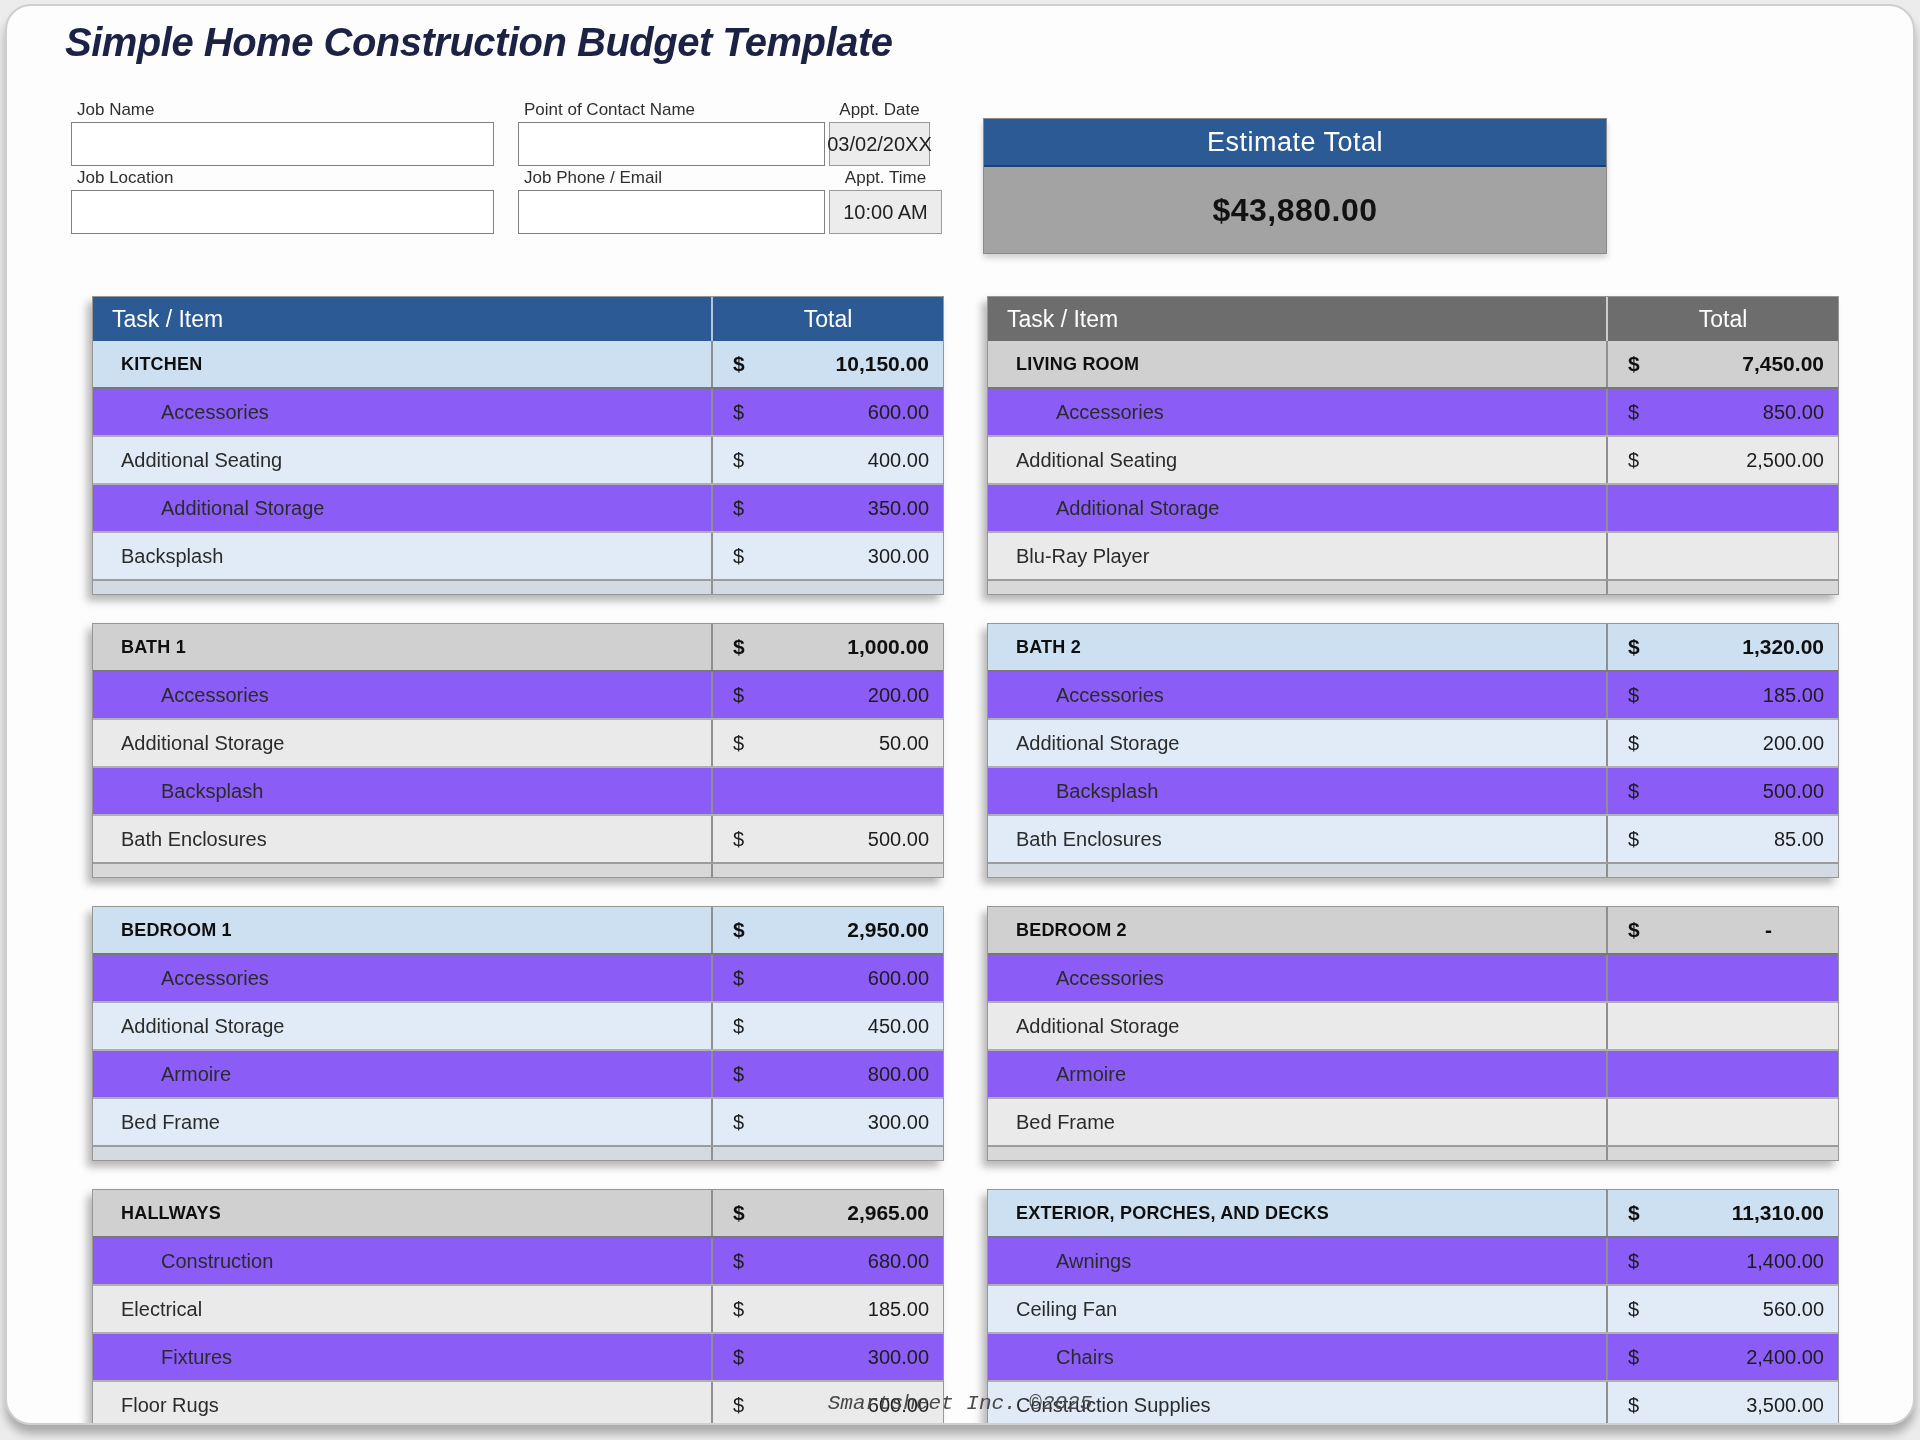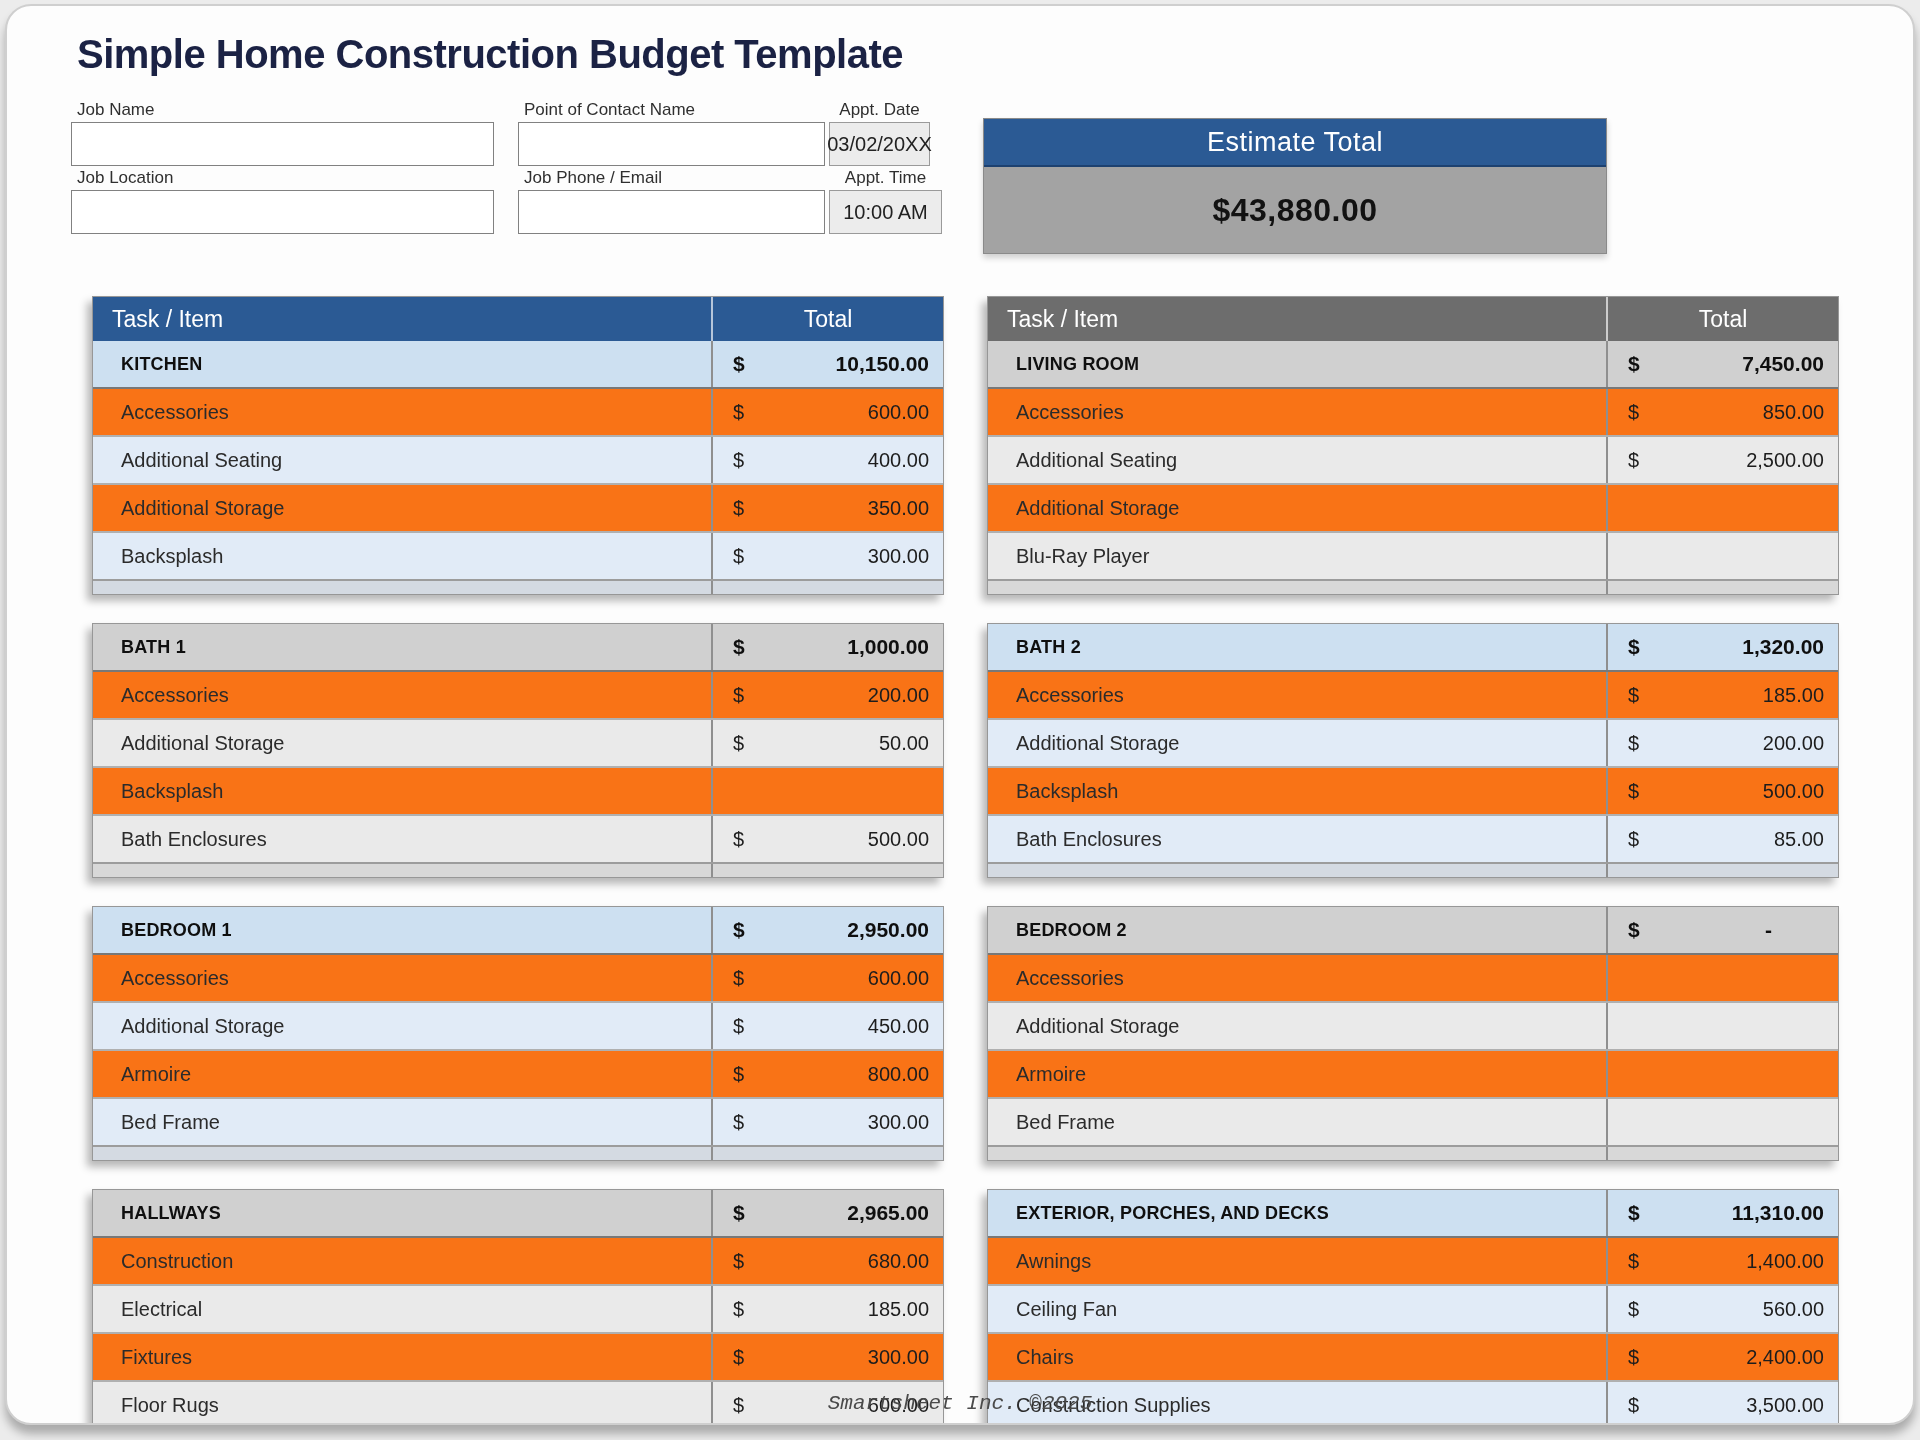--- a/index.html
+++ b/index.html
@@ -10,22 +10,22 @@
     -webkit-font-smoothing:antialiased;
   }
   .card{
     position:absolute;left:5px;top:4px;right:5px;bottom:15px;
     background:#fdfdfd;border:2px solid #cfcfcf;border-radius:26px;
     box-shadow:0 9px 10px rgba(0,0,0,.28);
     overflow:hidden;
   }
   
   .page-title{
-    position:absolute;left:58px;top:14px;margin:12px;
-    font-size:40px;font-weight:700;color:#1b2244;letter-spacing:-.5px;
+    position:absolute;left:58px;top:14px;margin:0;
+    font-size:40px;font-weight:700;color:#1b2244;letter-spacing:-.5px;font-style:italic;
   }
   
   .fld{position:absolute;}
   .flabel{font-size:17px;color:#2f2f2f;height:22px;padding-left:6px;}
   .fld.center .flabel{text-align:center;padding-left:0;}
   .fbox{
     height:44px;background:#fff;border:1px solid #818181;box-sizing:border-box;
     font-size:20px;color:#222;display:flex;align-items:center;justify-content:center;
   }
   .fbox.gray{background:#ececec;border-color:#9a9a9a;}
@@ -70,21 +70,21 @@
     display:flex;align-items:center;padding-left:28px;
     font-size:20px;color:#2b2b2b;
   }
   .cell-total{
     display:flex;align-items:center;justify-content:space-between;
     border-left:2px solid #8f8f8f;box-sizing:border-box;
     font-size:20px;color:#1d1d1d;padding:0 14px 0 20px;
   }
   .blue .row.alt{background:#e1ebf7;}
   .gray .row.alt{background:#eaeaea;}
-  .row.plain{background:#f97316;}
+  .row.plain{background:#8b5cf6;padding-left:40px;}
   .amt.dash{padding-right:52px;}
   .sliver{height:13px;border-top:2px solid #9c9c9c;display:grid;grid-template-columns:1fr 232px;}
   .sliver>i{border-left:2px solid #8f8f8f;}
   .blue .sliver{background:#d4dae2;}
   .gray .sliver{background:#d8d8d8;}
   
   .footer{
     position:absolute;left:0;right:0;bottom:8px;text-align:center;
     font-size:21px;font-style:italic;color:#4a4a4a;font-family:Liberation Mono, monospace;
   }

